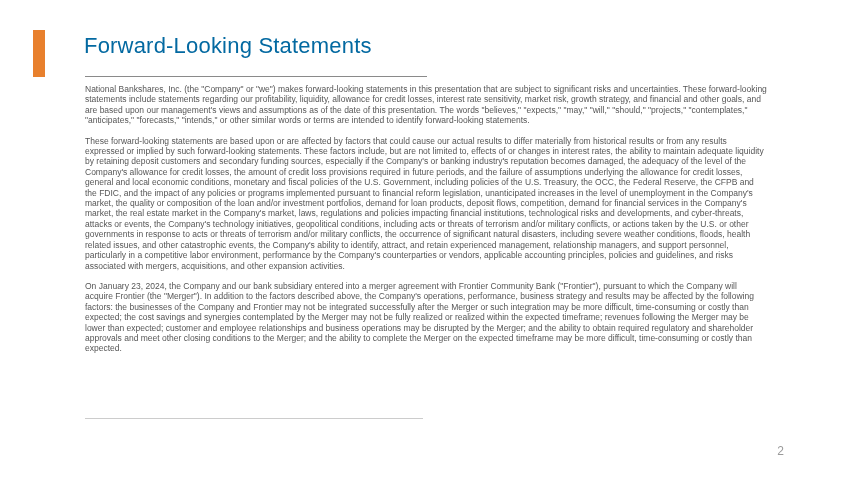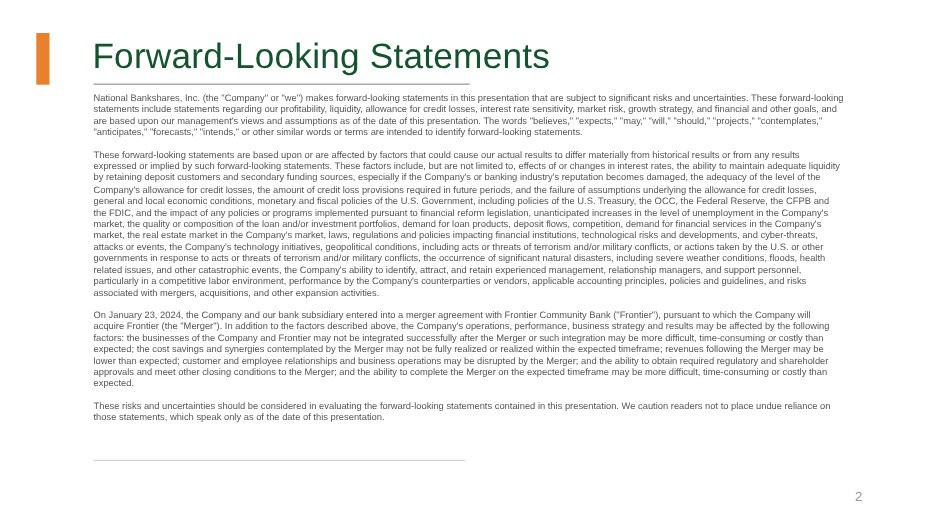--- a/index.html
+++ b/index.html
@@ -17,24 +17,24 @@
     left: 33px;
     top: 30px;
     width: 12px;
     height: 47px;
     background: #E8802D;
   }
   .slide-title {
     position: absolute;
     left: 84px;
     top: 33px;
-    font-size: 32px;
+    font-size: 22px;
     font-weight: 400;
     letter-spacing: 0.2px;
-    color: #14532d;
+    color: #0369a1;
     white-space: nowrap;
   }
   .title-rule {
     position: absolute;
     left: 85px;
     top: 76px;
     width: 342px;
     height: 1px;
     background: #8a8a8a;
   }
@@ -74,20 +74,19 @@
   <div class="accent-bar"></div>
 
   <h1 class="slide-title">Forward-Looking Statements</h1>
 
   <div class="title-rule"></div>
 
   <div class="body-text">
     <p>National Bankshares, Inc. (the "Company" or "we") makes forward-looking statements in this presentation that are subject to significant risks and uncertainties.  These forward-looking statements include statements regarding our profitability, liquidity, allowance for credit losses, interest rate sensitivity, market risk, growth strategy, and financial and other goals, and are based upon our management's views and assumptions as of the date of this presentation.  The words "believes," "expects," "may," "will," "should," "projects," "contemplates," "anticipates,"  "forecasts," "intends," or other similar words or terms are intended to identify forward-looking statements.</p>
     <p>These forward-looking statements are based upon or are affected by factors that could cause our actual results to differ materially from historical results or from any results expressed or implied by such forward-looking statements. These factors include, but are not limited to, effects of or changes in interest rates, the ability to maintain adequate liquidity by retaining deposit customers and secondary funding sources, especially if the Company's or banking industry's reputation becomes damaged, the adequacy of the level of the Company's allowance for credit losses, the amount of credit loss provisions required in future periods, and the failure of assumptions underlying the allowance for credit losses, general and local economic conditions, monetary and fiscal policies of the U.S. Government, including policies of the U.S. Treasury, the OCC, the Federal Reserve, the CFPB and the FDIC, and the impact of any policies or programs implemented pursuant to financial reform legislation, unanticipated increases in the level of unemployment in the Company's market, the quality or composition of the loan and/or investment portfolios, demand for loan products, deposit flows, competition, demand for financial services in the Company's market, the real estate market in the Company's market, laws, regulations and policies impacting financial institutions, technological risks and developments, and cyber-threats, attacks or events, the Company's technology initiatives,  geopolitical conditions, including acts or threats of terrorism and/or military conflicts, or actions taken by the U.S. or other governments in response to acts or threats of terrorism and/or military conflicts, the occurrence of significant natural disasters, including severe weather conditions, floods, health related issues, and other catastrophic events, the Company's ability to identify, attract, and retain experienced management, relationship managers, and support personnel, particularly in a competitive labor environment, performance by the Company's counterparties or vendors, applicable accounting principles, policies and guidelines, and risks associated with mergers, acquisitions, and other expansion activities.</p>
     <p>On January 23, 2024, the Company and our bank subsidiary entered into a merger agreement with Frontier Community Bank ("Frontier"), pursuant to which the Company will acquire Frontier (the "Merger").  In addition to the factors described above, the Company's operations, performance, business strategy and results may be affected by the following factors: the businesses of the Company and Frontier may not be integrated successfully after the Merger or such integration may be more difficult, time-consuming or costly than expected; the cost savings and synergies contemplated by the Merger may not be fully realized or realized within the expected timeframe; revenues following the Merger may be lower than expected; customer and employee relationships and business operations may be disrupted by the Merger; and the ability to obtain required regulatory and shareholder approvals and meet other closing conditions to the Merger; and the ability to complete the Merger on the expected timeframe may be more difficult, time-consuming or costly than expected.</p>
-    <p>These risks and uncertainties should be considered in evaluating the forward-looking statements contained in this presentation. We caution readers not to place undue reliance on those statements, which speak only as of the date of this presentation.</p>
   </div>
 
   <div class="bottom-rule"></div>
 
   <div class="page-number">2</div>
 
 </div>
 
 </body></html>

